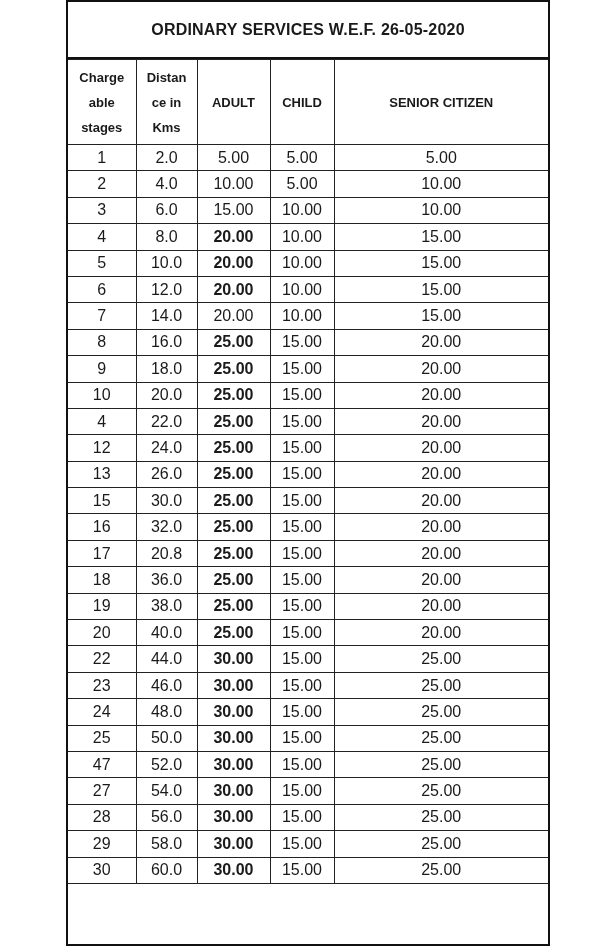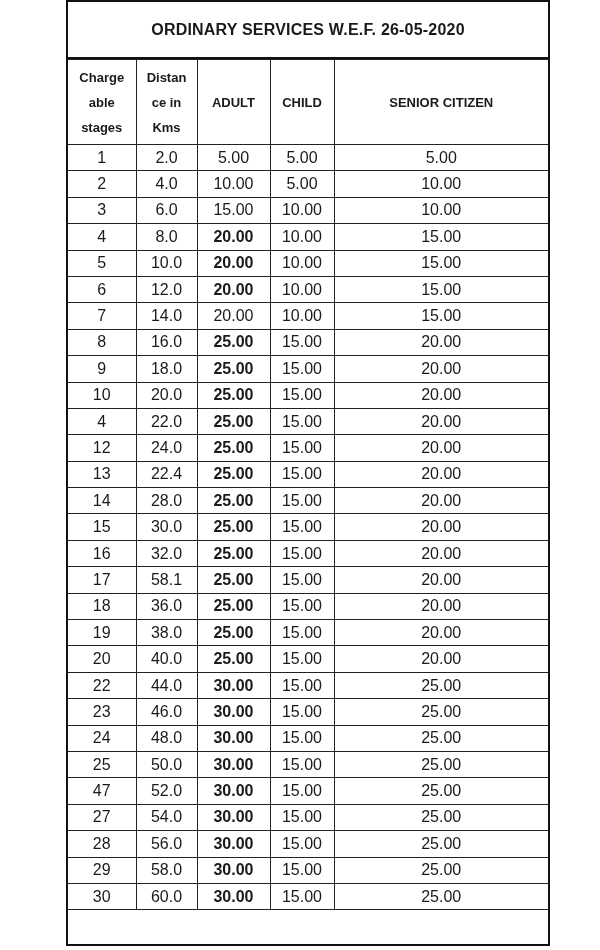--- a/index.html
+++ b/index.html
@@ -117,49 +117,42 @@
         </tr>
         <tr>
           <td>12</td>
           <td>24.0</td>
           <td class="bold">25.00</td>
           <td>15.00</td>
           <td>20.00</td>
         </tr>
         <tr>
           <td>13</td>
-          <td>22.4</td>
-          <td class="bold">25.00</td>
-          <td>15.00</td>
-          <td>20.00</td>
-        </tr>
-        <tr>
-          <td>14</td>
-          <td>28.0</td>
+          <td>26.0</td>
           <td class="bold">25.00</td>
           <td>15.00</td>
           <td>20.00</td>
         </tr>
         <tr>
           <td>15</td>
           <td>30.0</td>
           <td class="bold">25.00</td>
           <td>15.00</td>
           <td>20.00</td>
         </tr>
         <tr>
           <td>16</td>
           <td>32.0</td>
           <td class="bold">25.00</td>
           <td>15.00</td>
           <td>20.00</td>
         </tr>
         <tr>
           <td>17</td>
-          <td>58.1</td>
+          <td>20.8</td>
           <td class="bold">25.00</td>
           <td>15.00</td>
           <td>20.00</td>
         </tr>
         <tr>
           <td>18</td>
           <td>36.0</td>
           <td class="bold">25.00</td>
           <td>15.00</td>
           <td>20.00</td>

